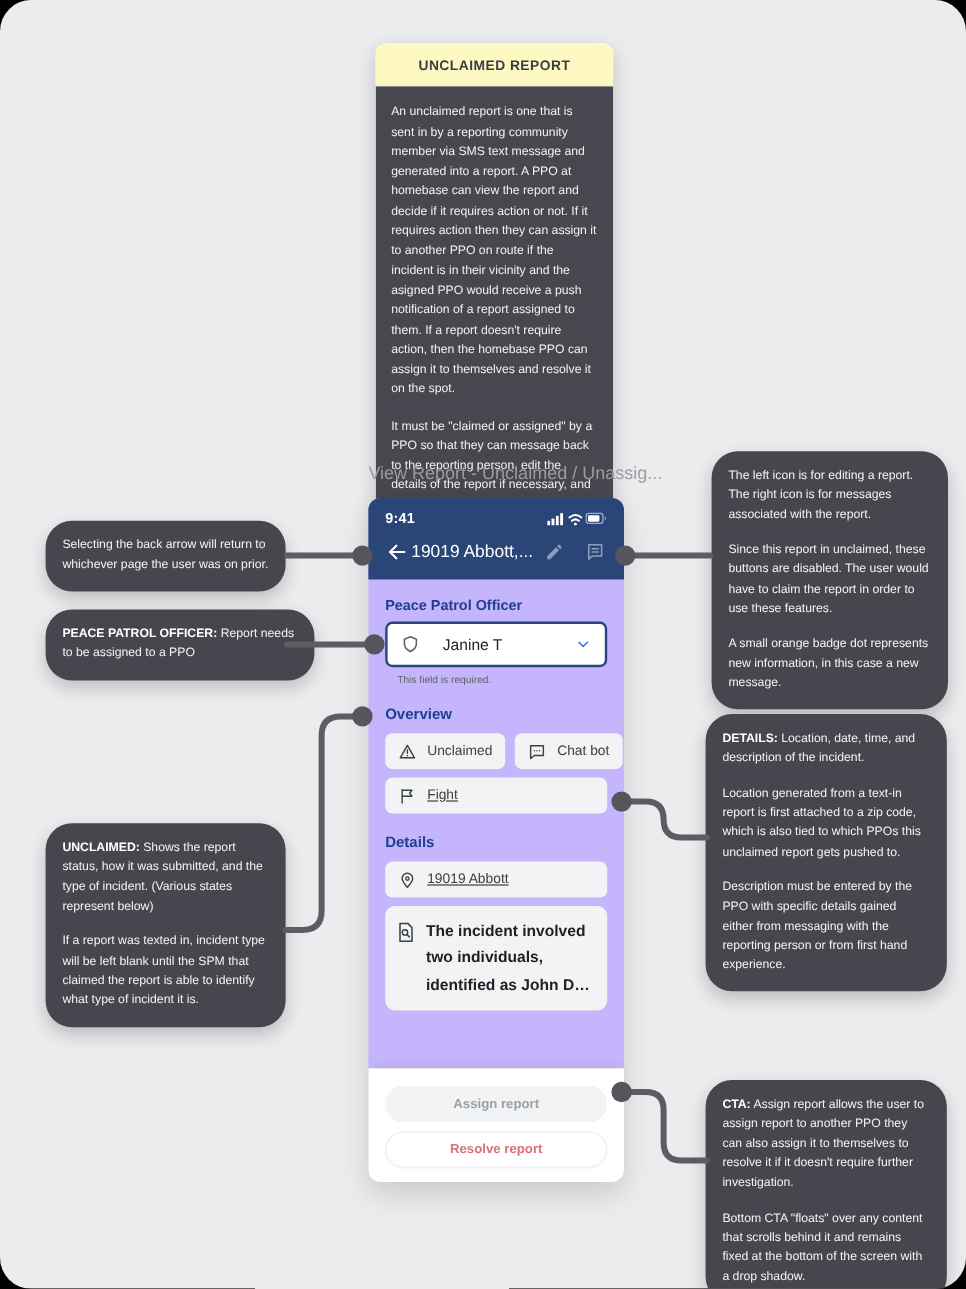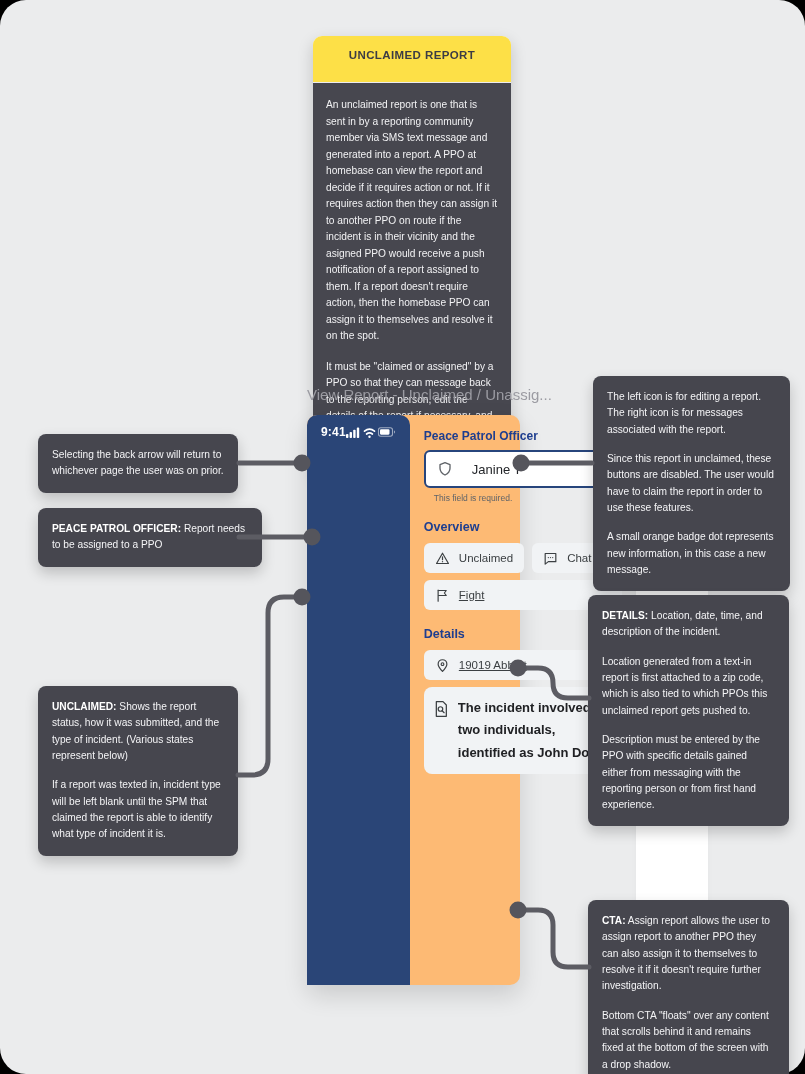--- a/index.html
+++ b/index.html
@@ -3,34 +3,34 @@
 <meta charset="utf-8">
 <style>
   * { margin:0; padding:0; box-sizing:border-box; }
   html,body { width:805px; height:1074px; background:#000; font-family:"Liberation Sans", sans-serif; }
   .stage { position:relative; width:805px; height:1074px; background:#000; overflow:hidden; }
   .canvas { position:absolute; inset:0; background:#ebeced; border-radius:26px; }
 
   
   .spec-card { position:absolute; left:313px; top:36px; width:198px; border-radius:9px;
     box-shadow:0 6px 16px rgba(0,0,0,.18); overflow:hidden; z-index:2; background:#fff; }
-  .spec-card-header { background:#fde047; padding:9px 10px 19px; text-align:center;
+  .spec-card-header { background:#fef9c3; padding:9px 10px 8px; text-align:center;
     border-bottom:1px solid #ececef; }
   .spec-card-title { font-size:11.5px; font-weight:bold; color:#3c3c44; letter-spacing:.4px; }
   .spec-card-body { background:#47474f; color:#f2f2f4; padding:14px 13px 16px; }
   .spec-card-body p { font-size:10.2px; line-height:1.62; }
   .spec-card-body p + p { margin-top:14px; }
 
   
   .flow-title { position:absolute; left:307px; top:386px; width:220px; font-size:15px;
     color:#9b9ba2; z-index:2; white-space:nowrap; }
 
   
-  .phone { position:absolute; left:307px; top:415px; width:213px; height:570px; background:#fdba74;
-    border-radius:10px; box-shadow:0 10px 24px rgba(0,0,0,.14); z-index:2; display:flex; flex-direction:row; }
+  .phone { position:absolute; left:307px; top:415px; width:213px; height:570px; background:#c4b5fd;
+    border-radius:10px; box-shadow:0 10px 24px rgba(0,0,0,.14); z-index:2; display:flex; flex-direction:column; }
   .phone-header { background:#2a4577; border-radius:10px 10px 0 0; color:#fff; }
   .status-bar { display:flex; justify-content:space-between; align-items:center; padding:8px 14px 2px; height:28px; }
   .status-time { font-size:12px; font-weight:bold; letter-spacing:.2px; }
   .nav-bar { display:flex; align-items:center; height:40px; padding:0 13px 6px; }
   .nav-title { flex:1; text-align:center; font-size:14.5px; font-weight:500; color:#fff;
     white-space:nowrap; overflow:hidden; }
   .nav-icon-btn { width:22px; height:22px; display:flex; align-items:center; justify-content:center; }
   .nav-actions { display:flex; gap:12px; margin-left:6px; }
   .icon-muted { color:#8d9dbd; }
   .phone-body { padding:14px 14px 0; flex:1; }
@@ -52,21 +52,21 @@
     display:-webkit-box; -webkit-line-clamp:3; -webkit-box-orient:vertical; overflow:hidden; max-height:68px; }
   .cta-area { border-top:1px solid #ededf0; box-shadow:0 -5px 10px -4px rgba(0,0,0,.08);
     padding:14px 14px 12px; border-radius:0 0 10px 10px; background:#fff; }
   .btn { width:100%; height:30px; border-radius:15px; display:flex; align-items:center; justify-content:center;
     font-size:11px; font-weight:600; }
   .btn-assign { background:#f1f3f5; color:#9aa0a6; }
   .btn-resolve { background:#fff; border:1px solid #eceef1; color:#d9707b; margin-top:8px;
     box-shadow:0 1px 2px rgba(0,0,0,.04); }
 
   
-  .callout { position:absolute; background:#46464e; color:#f4f4f6; border-radius:8px;
+  .callout { position:absolute; background:#46464e; color:#f4f4f6; border-radius:22px;
     padding:13px 14px; box-shadow:0 6px 14px rgba(0,0,0,.2); z-index:2; }
   .callout p { font-size:10.2px; line-height:1.6; white-space:pre-line; }
   .callout p + p { margin-top:13px; }
   .callout b { font-weight:bold; color:#fff; }
 
   
   .connectors { position:absolute; inset:0; z-index:3; pointer-events:none; }
   .connectors path { stroke:#5c5c63; stroke-width:5; fill:none; stroke-linecap:round; }
   .connectors circle { fill:#55555c; }
 
@@ -121,20 +121,41 @@
             <path d="M20.6 8 Q23.5 5.7 26.4 8"></path>
           </g>
           <circle cx="23.5" cy="10.8" r="1.2" fill="#fff"></circle>
           <g>
             <rect x="32.5" y="1.8" width="14" height="8.4" rx="2.2" fill="none" stroke="#ffffff" stroke-opacity="0.55" stroke-width="1.1"></rect>
             <rect x="34" y="3.3" width="9.5" height="5.4" rx="1.1" fill="#fff"></rect>
             <path d="M48 4.5 v3 a1.6 1.6 0 0 0 0 -3z" fill="#ffffff" fill-opacity="0.55"></path>
           </g>
         </svg>
       </div>
+      <div class="nav-bar">
+        <div class="nav-icon-btn">
+          <svg class="ic" width="18" height="18" viewBox="0 0 24 24">
+            <path d="M20 12H5 M11 5l-7 7 7 7" fill="none" stroke="#fff" stroke-width="2.4" stroke-linecap="round" stroke-linejoin="round"></path>
+          </svg>
+        </div>
+        <div class="nav-title">19019 Abbott,...</div>
+        <div class="nav-actions">
+          <div class="nav-icon-btn icon-muted">
+            <svg class="ic" width="16" height="16" viewBox="0 0 24 24">
+              <path d="M3 17.3 V21 h3.7 L17.8 9.9 l-3.7-3.7 L3 17.3z M20.7 7 a1.2 1.2 0 0 0 0-1.7 l-2-2 a1.2 1.2 0 0 0-1.7 0 l-1.6 1.6 3.7 3.7 1.6-1.6z" fill="currentColor"></path>
+            </svg>
+          </div>
+          <div class="nav-icon-btn icon-muted">
+            <svg class="ic" width="16" height="16" viewBox="0 0 24 24">
+              <path d="M4 3 h16 v14 H8 l-4 4 z" fill="none" stroke="currentColor" stroke-width="2" stroke-linejoin="round"></path>
+              <path d="M8 8 h8 M8 12 h8" stroke="currentColor" stroke-width="1.8" stroke-linecap="round"></path>
+            </svg>
+          </div>
+        </div>
+      </div>
     </div>
 
     <div class="phone-body">
       <div class="field-label">Peace Patrol Officer</div>
       <div class="dropdown">
         <svg class="ic" width="16" height="16" viewBox="0 0 24 24">
           <path d="M12 2.5 l7.5 3 v5.5 c0 4.8-3.2 8-7.5 10 -4.3-2-7.5-5.2-7.5-10 V5.5 z" fill="none" stroke="#5f6368" stroke-width="2" stroke-linejoin="round"></path>
         </svg>
         <span class="dropdown-value">Janine T</span>
         <svg class="ic" width="14" height="14" viewBox="0 0 24 24">

